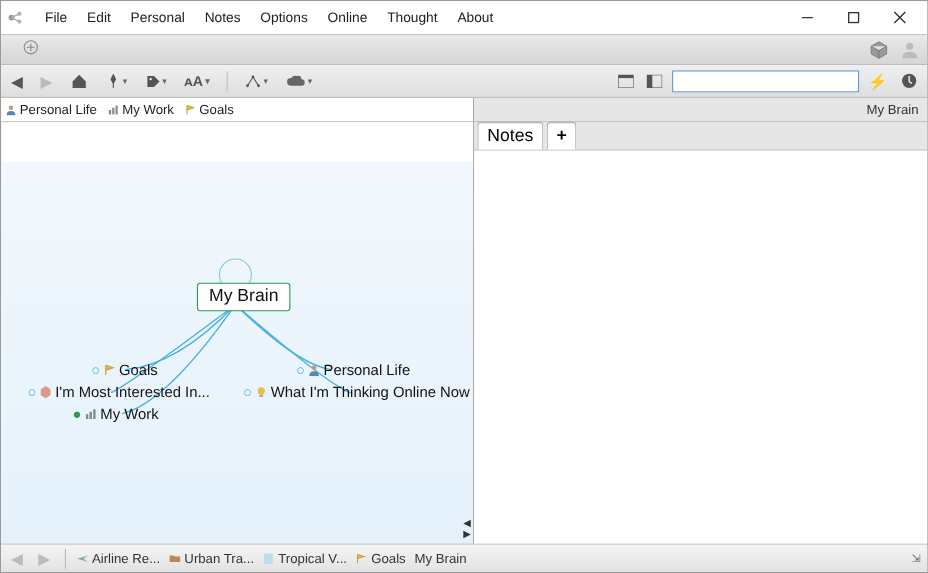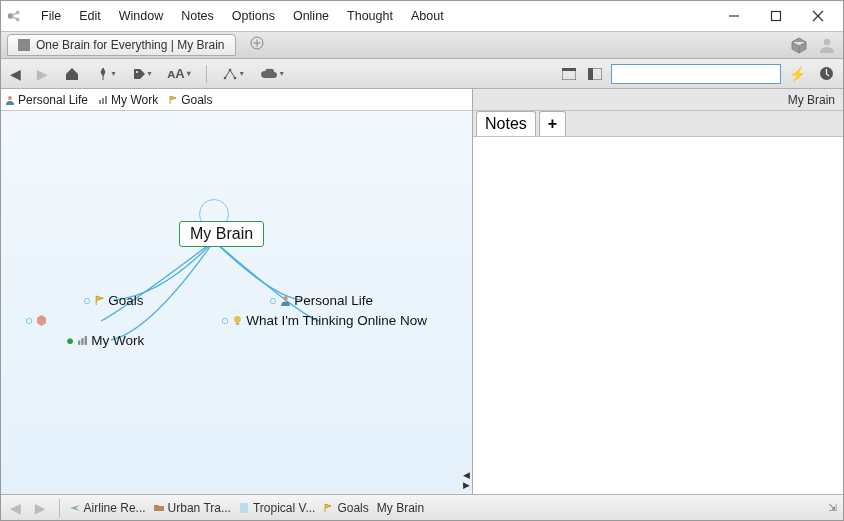--- a/index.html
+++ b/index.html
@@ -14,21 +14,21 @@
 .tab { background:linear-gradient(#fdfdfd,#e8e8e8); border:1px solid #aaa; border-radius:4px 4px 0 0; height:22px; display:flex; align-items:center; padding:0 10px; font-size:12px; color:#333; gap:6px; }
 .tab .tabicon { width:12px; height:12px; background:#888; }
 .addtab { margin-left:8px; font-size:16px; color:#555; padding:0 6px; }
 .tabbar-right { margin-left:auto; display:flex; gap:8px; align-items:center; }
 .cube-ico,.user-ico { width:20px; height:20px; color:#888; }
 .toolbar { height:30px; background:linear-gradient(#f0f0f0,#dedede); border-bottom:1px solid #b0b0b0; display:flex; align-items:center; padding:0 6px; gap:10px; }
 .tbtn { color:#555; font-size:14px; display:flex; align-items:center; padding:2px 3px; }
 .toolbar-right { margin-left:auto; display:flex; align-items:center; gap:6px; }
 .searchbox { width:170px; height:20px; border:1px solid #5b9bd5; background:#fff; }
 .content { display:flex; height:calc(100% - 30px - 28px - 30px - 26px); }
-.leftpane { width:472px; display:flex; flex-direction:column; border-right:1px solid #aaa; }
+.leftpane { width:430px; display:flex; flex-direction:column; border-right:1px solid #aaa;gap:36px; }
 .pinbar { height:22px; background:#fff; border-bottom:1px solid #c8c8c8; display:flex; align-items:center; padding:0 4px; gap:10px; font-size:12px; }
 .pin { display:flex; align-items:center; gap:3px; color:#222; }
 .pin-ico { width:10px; height:10px; }
 .canvas { flex:1; background:linear-gradient(#f2f8fd,#e4f1fb); position:relative; }
 .rightpane { flex:1; display:flex; flex-direction:column; background:#f0f0f0; }
 .rp-head { height:22px; background:#e6e6e6; border-bottom:1px solid #c0c0c0; display:flex; align-items:center; justify-content:flex-end; padding:0 8px; font-size:12px; color:#333; }
 .rp-tabs { height:26px; display:flex; align-items:flex-end; gap:3px; padding:0 3px; background:#e6e6e6; border-bottom:1px solid #c0c0c0; }
 .rp-tab { background:#fff; border:1px solid #b0b0b0; border-bottom:none; padding:3px 8px; font-size:16px; border-radius:3px 3px 0 0; }
 .rp-body { flex:1; background:#fff; }
 .statusbar { height:26px; background:linear-gradient(#f5f5f5,#e2e2e2); border-top:1px solid #b0b0b0; display:flex; align-items:center; padding:0 6px; gap:8px; font-size:12px; }
@@ -50,21 +50,21 @@
     <svg viewBox="0 0 20 20" width="18" height="18">
         <circle cx="5" cy="10" r="3" fill="#999"></circle>
         <circle cx="13" cy="6" r="2.2" fill="#bbb"></circle>
         <circle cx="13" cy="14" r="2.2" fill="#bbb"></circle>
         <path d="M5 10 L13 6 M5 10 L13 14" stroke="#aaa" stroke-width="1.3"></path>
       </svg>
   </div>
   <div class="menu">
     <span>File</span>
     <span>Edit</span>
-    <span>Window</span>
+    <span>Personal</span>
     <span>Notes</span>
     <span>Options</span>
     <span>Online</span>
     <span>Thought</span>
     <span>About</span>
   </div>
   <div class="winctrl">
     <div>
         <svg width="12" height="12">
           <line x1="1" y1="6" x2="11" y2="6" stroke="#333" stroke-width="1.2"></line>
@@ -78,24 +78,20 @@
     <div>
         <svg width="12" height="12">
           <line x1="1" y1="1" x2="11" y2="11" stroke="#333" stroke-width="1.3"></line>
           <line x1="11" y1="1" x2="1" y2="11" stroke="#333" stroke-width="1.3"></line>
         </svg>
       </div>
   </div>
 </div>
 
 <div class="tabbar">
-  <div class="tab">
-    <span class="tabicon"></span>
-    <span>One Brain for Everything | My Brain</span>
-  </div>
   <div class="addtab">
     <svg width="14" height="14">
         <circle cx="7" cy="7" r="6" fill="none" stroke="#888" stroke-width="1"></circle>
         <line x1="7" y1="3.5" x2="7" y2="10.5" stroke="#888"></line>
         <line x1="3.5" y1="7" x2="10.5" y2="7" stroke="#888"></line>
       </svg>
   </div>
   <div class="tabbar-right">
     <span class="cube-ico"><svg viewBox="0 0 20 20">
           <path d="M3 7 L10 3 L17 7 L17 14 L10 18 L3 14 Z M3 7 L10 11 L17 7 M10 11 L10 18" fill="#999" stroke="#777" stroke-width="0.8"></path>
@@ -216,20 +212,21 @@
             <circle cx="5" cy="3" r="2" fill="#c97"></circle>
             <path d="M1 10 Q1 6 5 6 Q9 6 9 10" fill="#58a"></path>
           </svg>
           <span>Personal Life</span>
         </div>
       <div class="node" style="left:24px; top:202px;">
           <span style="color:#49b0de">○</span>
           <svg class="node-ico" viewBox="0 0 10 10">
             <polygon points="5,0 9,2.5 9,7.5 5,10 1,7.5 1,2.5" fill="#d98"></polygon>
           </svg>
+          <span>I'm Most Interested In...</span>
         </div>
       <div class="node" style="left:220px; top:202px;">
           <span style="color:#49b0de">○</span>
           <svg class="node-ico" viewBox="0 0 10 10">
             <circle cx="5" cy="4" r="3" fill="#e6c04d"></circle>
             <rect x="3.5" y="7" width="3" height="2" fill="#aaa"></rect>
           </svg>
           <span>What I'm Thinking Online Now</span>
         </div>
       <div class="node" style="left:65px; top:222px;">

